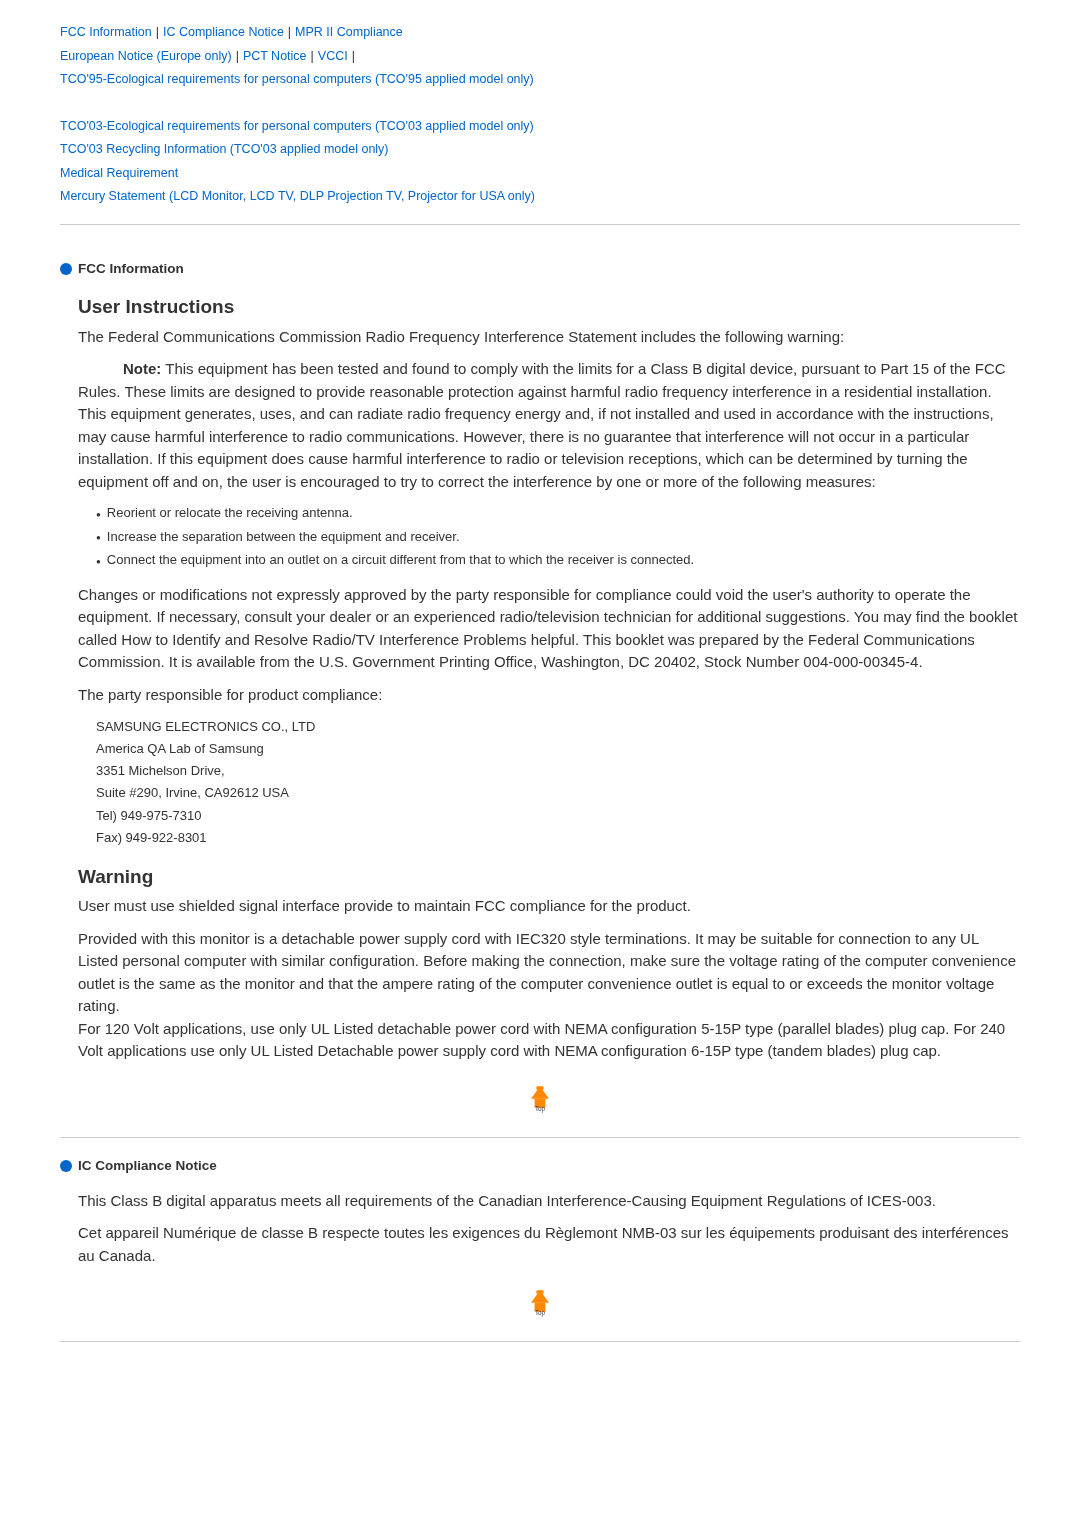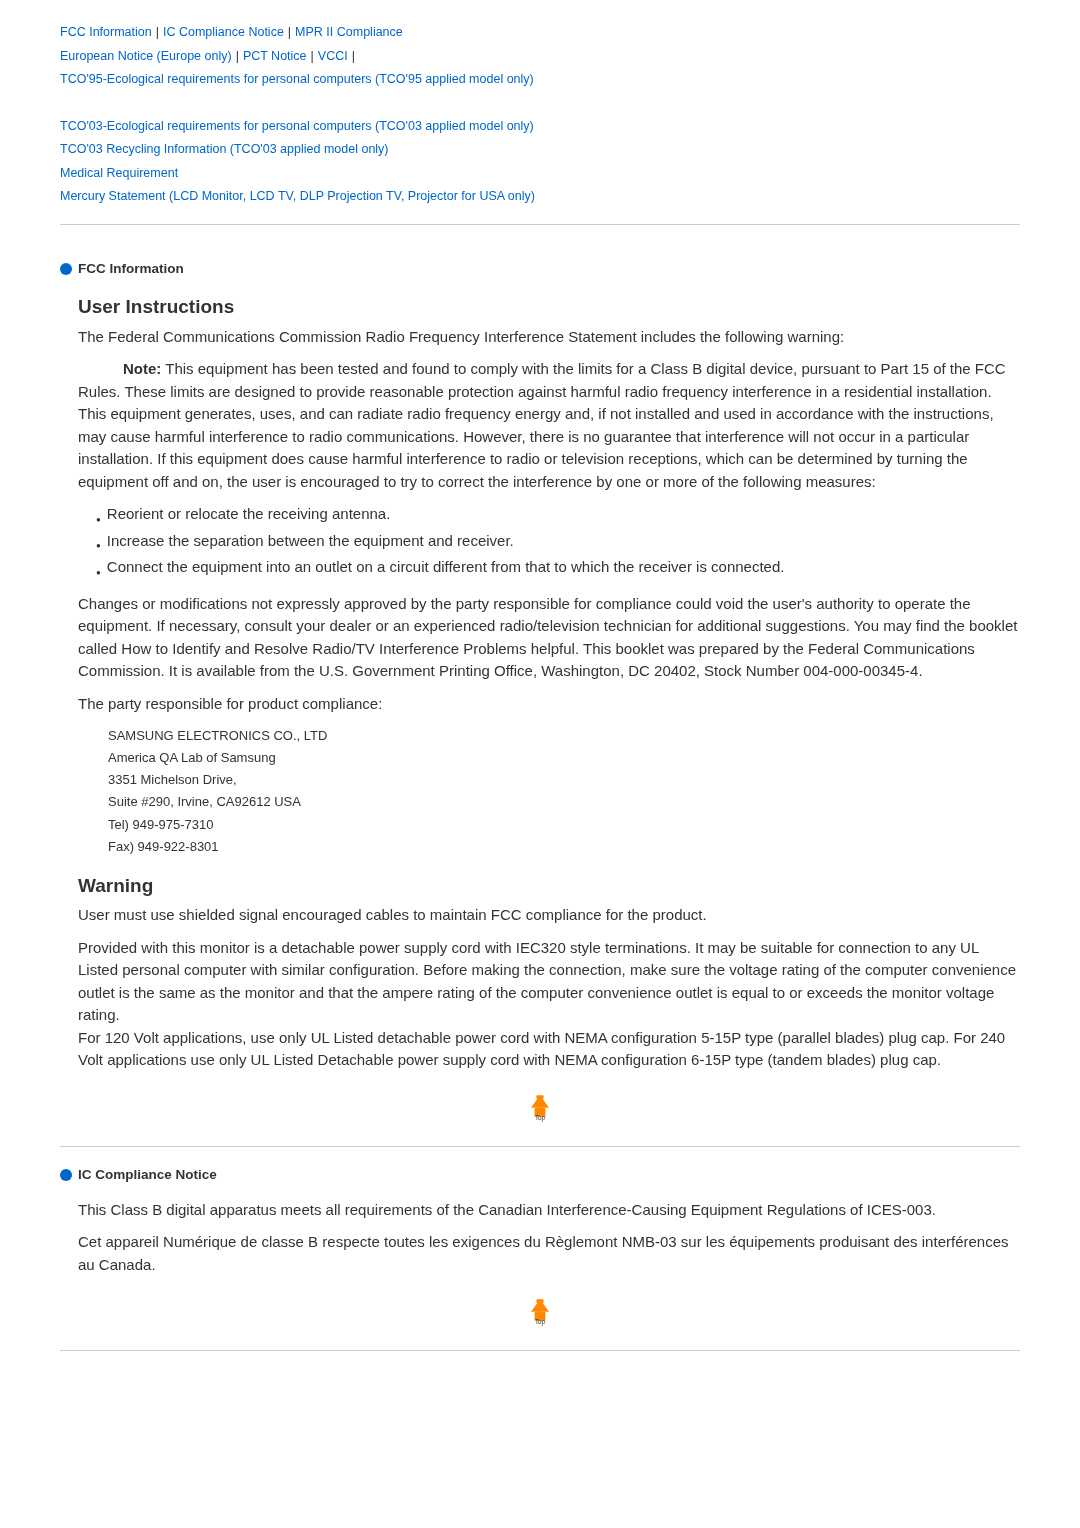--- a/index.html
+++ b/index.html
@@ -58,24 +58,24 @@
     p {
       margin-bottom: 10px;
       font-size: 15px;
     }
     .bold-note { font-weight: bold; margin-left: 45px; }
     ul.bullet-list {
       list-style: none;
       margin: 6px 0 10px 18px;
     }
     ul.bullet-list li {
-      font-size: 15px;
+      font-size: 13px;
       margin-bottom: 4px;
       display: flex;
-      align-items: flex-end;
+      align-items: center;
       gap: 6px;
     }
     ul.bullet-list li::before {
       content: "●";
       font-size: 8px;
       margin-top: 4px;
       flex-shrink: 0;
     }
     .top-button {
       display: flex;
@@ -88,21 +88,21 @@
       align-items: center;
       cursor: pointer;
       text-decoration: none;
     }
     .top-arrow {
       width: 36px;
       height: 36px;
     }
     .address-block {
       font-size: 13px;
-      margin: 10px 30px;
+      margin: 10px 18px;
       line-height: 1.7;
     }
     .section-content {
       margin-left: 18px;
     }
   </style>
 </head>
 <body>
 
 <div class="nav-links">
@@ -149,21 +149,21 @@
     <div class="address-block" style="white-space: pre-line;">SAMSUNG ELECTRONICS CO., LTD
 America QA Lab of Samsung
 3351 Michelson Drive,
 Suite #290, Irvine, CA92612 USA
 Tel) 949-975-7310
 Fax) 949-922-8301</div>
   </div>
 
   <div class="subsection">
     <div class="subsection-title">Warning</div>
-    <p>User must use shielded signal encouraged cables to maintain FCC compliance for the product.</p>
+    <p>User must use shielded signal interface provide to maintain FCC compliance for the product.</p>
     <p style="white-space: pre-line;">Provided with this monitor is a detachable power supply cord with IEC320 style terminations. It may be suitable for connection to any UL Listed personal computer with similar configuration. Before making the connection, make sure the voltage rating of the computer convenience outlet is the same as the monitor and that the ampere rating of the computer convenience outlet is equal to or exceeds the monitor voltage rating.
 For 120 Volt applications, use only UL Listed detachable power cord with NEMA configuration 5-15P type (parallel blades) plug cap. For 240 Volt applications use only UL Listed Detachable power supply cord with NEMA configuration 6-15P type (tandem blades) plug cap.</p>
   </div>
 
   <div class="top-button">
     <a href="#top" class="top-btn">
       <svg class="top-arrow" viewBox="0 0 40 40" xmlns="http://www.w3.org/2000/svg">
         <rect x="14" y="22" width="12" height="10" fill="#ff8800" rx="1"></rect>
         <polygon points="20,8 30,22 10,22" fill="#ff8800"></polygon>
         <rect x="16" y="8" width="8" height="4" fill="#ff8800" rx="1"></rect>

